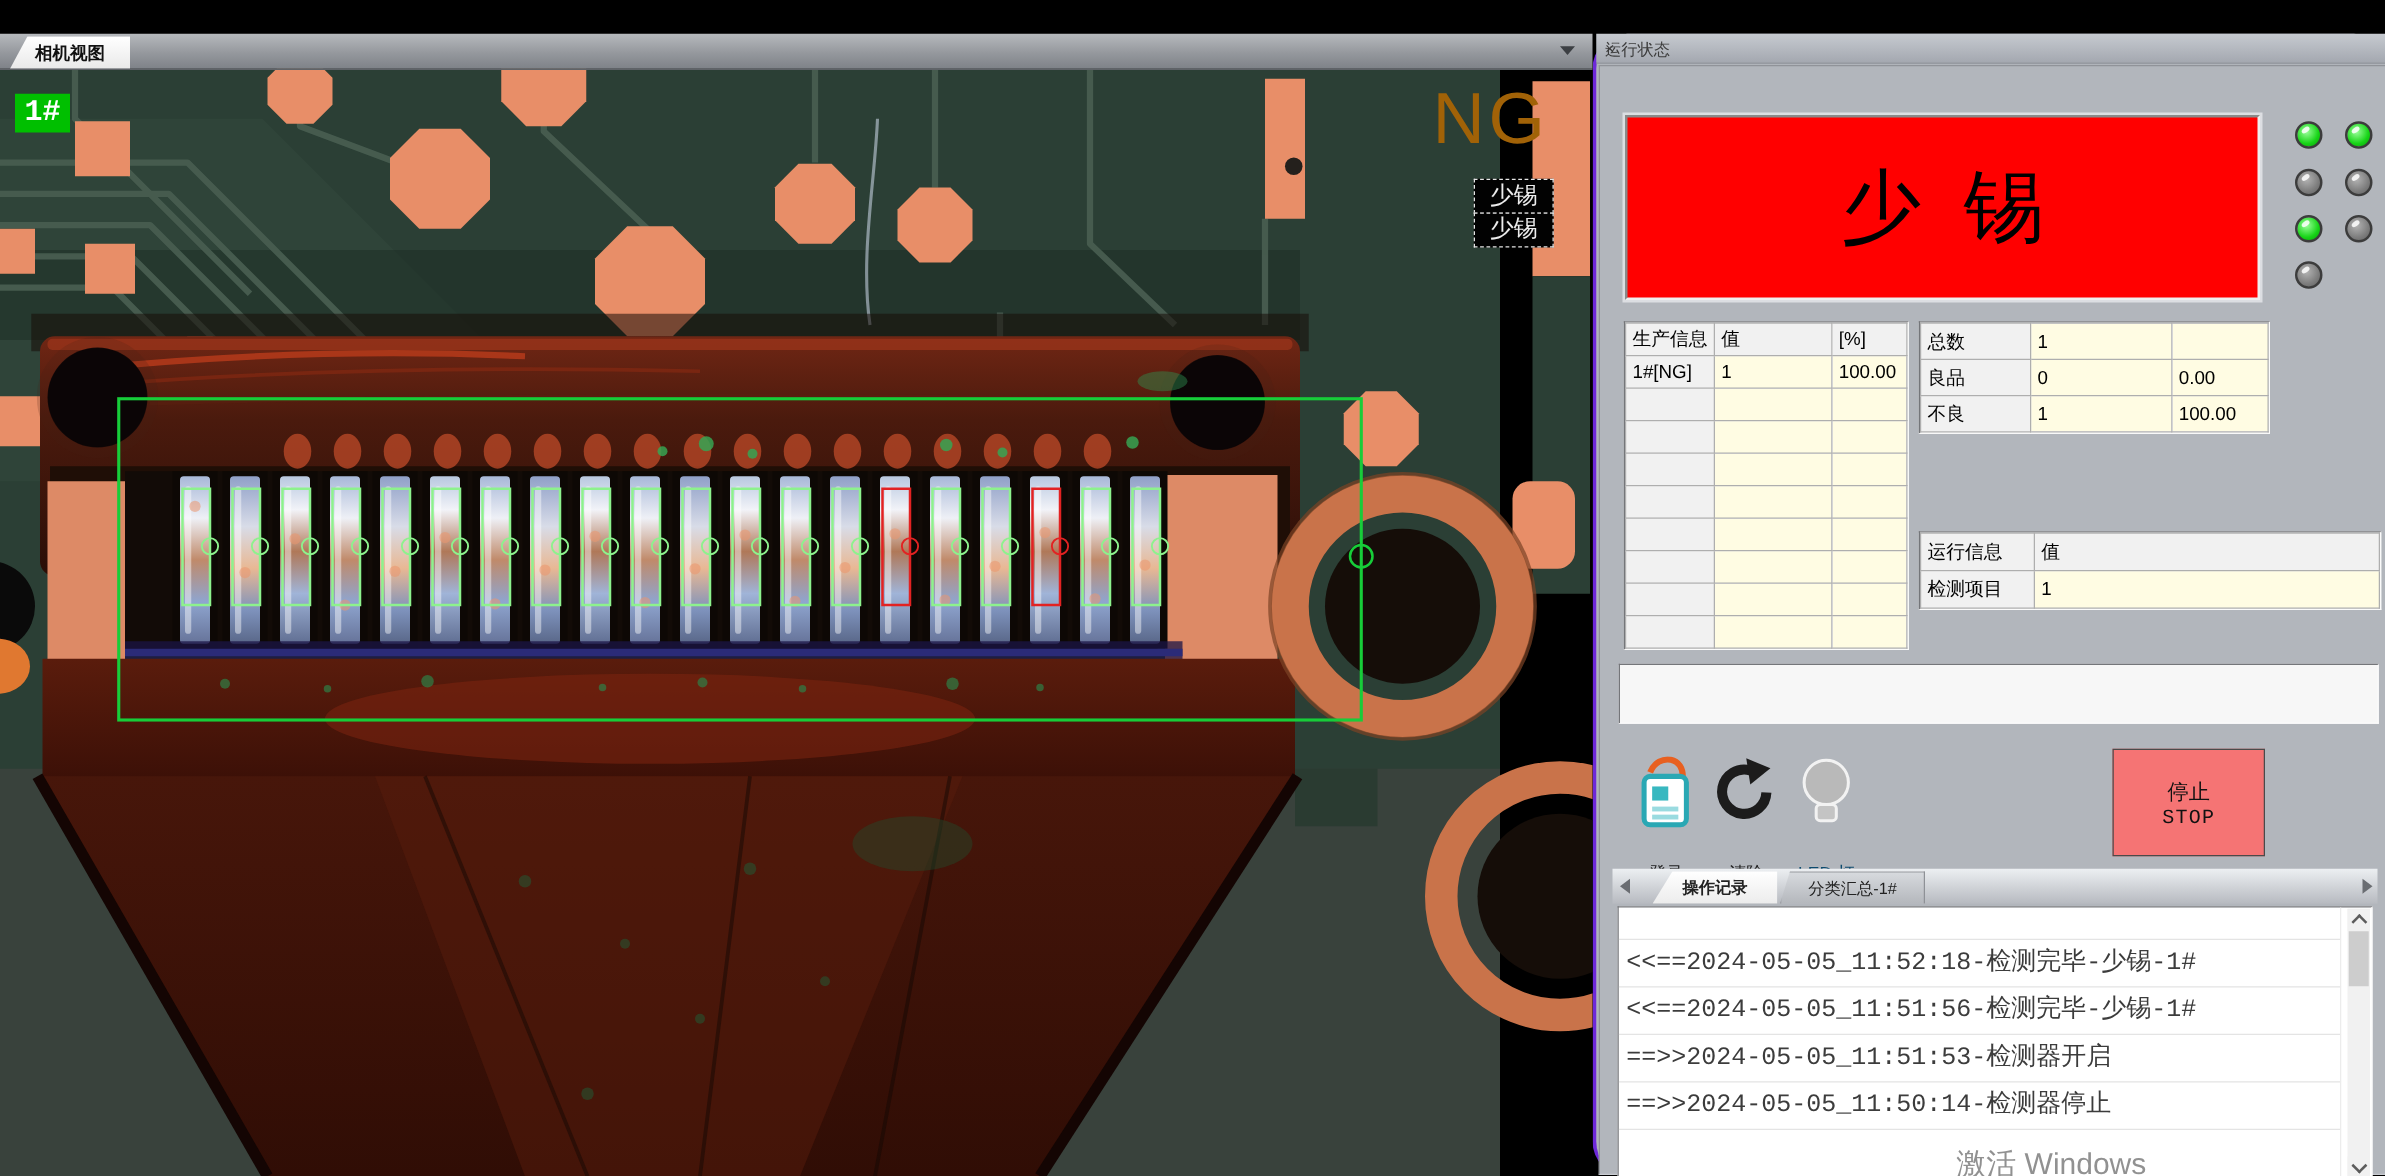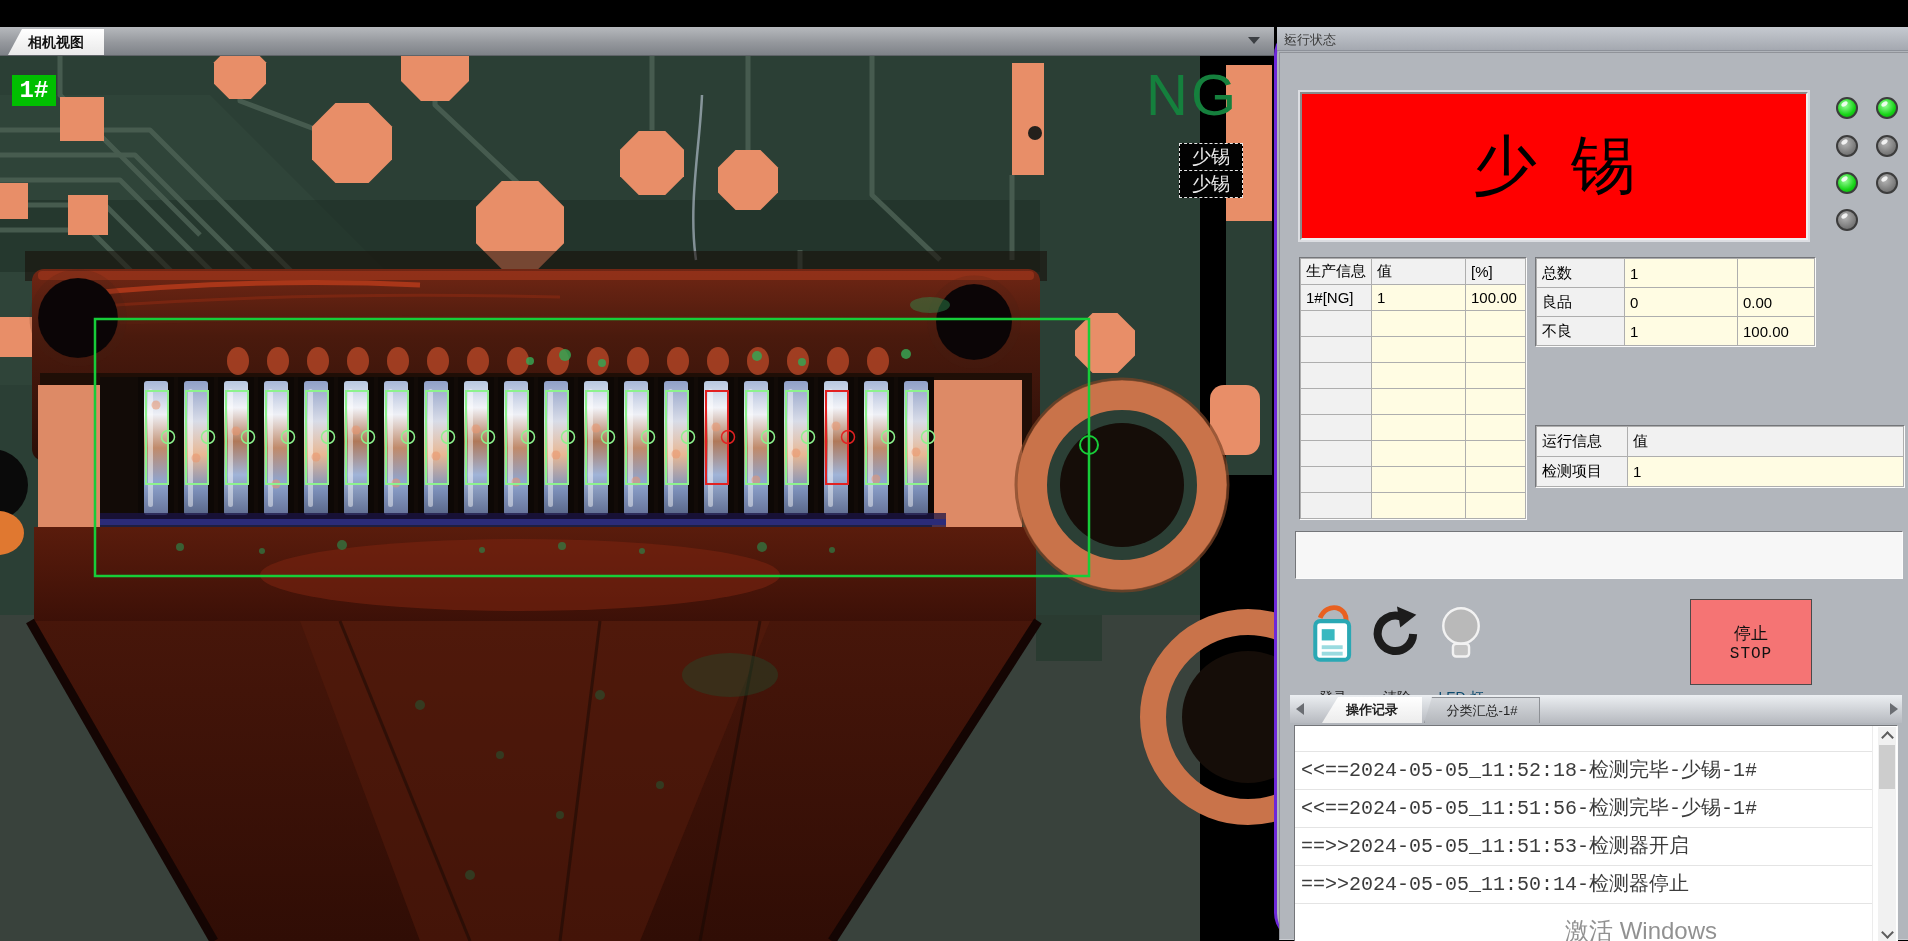--- a/index.html
+++ b/index.html
@@ -430,21 +430,21 @@
         <circle cx="1248" cy="662" r="66" fill="#150d08"></circle>
       </g>
 
       <g id="roi-layer" fill="none">
         <rect id="roi-rect" x="95" y="264" width="994" height="257" stroke-width="2.5" stroke="#17cd39"></rect>
         <circle id="roi-notch" cx="1089" cy="390" r="9" stroke-width="2" stroke="#17cd39"></circle>
       </g>
     </svg>
 
     <div class="station-badge">1#</div>
-    <div class="ng-text" style="color: #15803d;">NG</div>
+    <div class="ng-text" style="color: #a16207;">NG</div>
     <div class="defect-label d0">少锡</div>
     <div class="defect-label d1">少锡</div>
   </div>
 
   <div class="panel">
     <div class="panel-title">
       <span>运行状态</span>
       <span class="panel-close">×</span>
     </div>
     <div class="panel-content">

